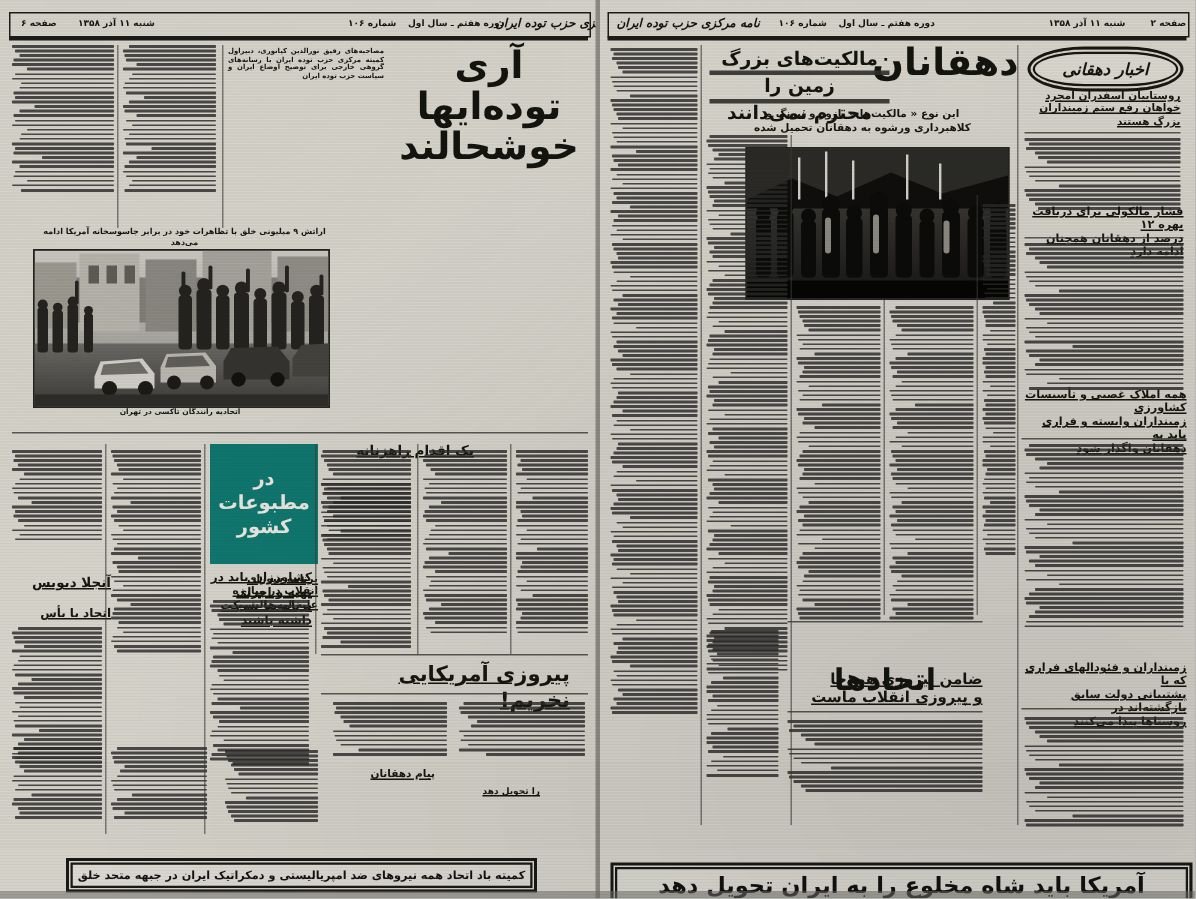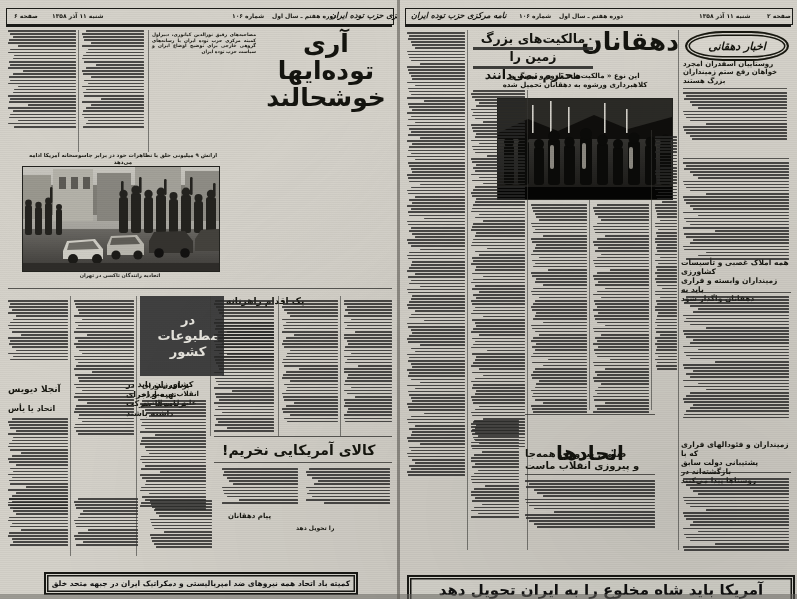--- a/index.html
+++ b/index.html
@@ -43,41 +43,41 @@
   .nameplate{
     position:absolute;direction:rtl;font-size:7px;color:#15150f;
     white-space:nowrap;font-weight:bold;
   }
   .logo-script{
     position:absolute;direction:rtl;font-style:italic;font-weight:bold;
     color:#14140f;font-family:"DejaVu Serif","Liberation Serif",serif;
     white-space:nowrap;
   }
   .boxed{position:absolute;border:1.5px solid #1c1c18;}
-  .revbox{position:absolute;background:#404040;color:#e8e6df;display:flex;
-    align-items:center;justify-content:center;direction:rtl;font-weight:bold;text-align:center;padding-left:12px;}
+  .revbox{position:absolute;background:#0f766e;color:#e8e6df;display:flex;
+    align-items:center;justify-content:center;direction:rtl;font-weight:bold;text-align:center;}
   .photo{position:absolute;overflow:hidden;background:#3a3a36;border:1px solid #23231f;}
   .photo .scene{position:absolute;inset:0;}
   .cap{position:absolute;direction:rtl;text-align:center;font-size:5px;color:#1a1a16;font-weight:bold;}
   .ornate{
     position:absolute;border:2px solid #17170f;border-radius:40%/55%;
     display:flex;align-items:center;justify-content:center;
     box-shadow:0 0 0 1.5px #d5d2ca inset,0 0 0 3px #17170f inset;
     background:#d9d6ce;
   }
   .ornate span{direction:rtl;font-weight:bold;color:#15150e;
     font-family:"DejaVu Serif","Liberation Serif",serif;font-style:italic;}
   .banner{
     position:absolute;border:2px solid #181814;background:#d9d7cf;
     display:flex;align-items:center;justify-content:center;
     box-shadow:0 0 0 1px #d9d7cf inset,0 0 0 2.5px #181814 inset;
   }
   .banner span{direction:rtl;font-weight:bold;color:#111;text-align:center;}
   .subhead{position:absolute;direction:rtl;text-align:center;font-weight:bold;color:#16160f;line-height:1.25;}
-  .smallhead{position:absolute;direction:rtl;text-align:left;font-weight:bold;color:#16160f;line-height:1.2;}
+  .smallhead{position:absolute;direction:rtl;text-align:right;font-weight:bold;color:#16160f;line-height:1.2;text-decoration:underline;}
 </style>
 </head>
 <body>
 
 <div id="page">
 
   <div class="sheet left">
 
     <div class="boxed" style="left:6px;top:8px;width:386px;height:15px;border-width:1px;"></div>
     <div class="nameplate" style="left:14px;top:12px;font-size:6px;">صفحه ۶</div>
@@ -255,21 +255,21 @@
     <div class="smallhead" style="left:226px;top:296px;width:90px;font-size:9px;">یک اقدام راهزنانه</div>
 
     <div class="smallhead" style="left:142px;top:382px;width:70px;font-size:7px;">برنامه شورای انقلاب در مبارزه علیه امپریالیسم</div>
 
     <div class="smallhead" style="left:8px;top:384px;width:66px;font-size:9px;">آنجلا دیویس</div>
 
     <div class="smallhead" style="left:126px;top:380px;width:82px;font-size:8px;">کشاورزان باید در تهیه و اجرای برنامه‌ها شرکت داشته باشند</div>
 
     <div class="smallhead" style="left:8px;top:404px;width:66px;font-size:8px;">اتحاد یا یأس</div>
 
-    <div class="smallhead" style="left:222px;top:442px;width:158px;font-size:14px;">کالای آمریکایی نخریم!</div>
+    <div class="smallhead" style="left:222px;top:442px;width:158px;font-size:14px;">پیروزی آمریکایی نخریم!</div>
 
     <div class="smallhead" style="left:228px;top:512px;width:62px;font-size:7px;">پیام دهقانان</div>
 
     <div class="smallhead" style="left:296px;top:524px;width:64px;font-size:6px;">را تحویل دهد</div>
 
     <div class="col lines" style="left:8px;top:300px;width:60px;">
       <div class="ln s1"></div>
         <div class="ln s3"></div>
         <div class="ln s5"></div>
         <div class="ln s2"></div>
@@ -738,20 +738,22 @@
 
         <g fill="#b9b5ab" opacity=".75">
           <rect x="52" y="46" width="4" height="24" rx="2"></rect>
           <rect x="84" y="44" width="4" height="26" rx="2"></rect>
           <rect x="131" y="48" width="4" height="22" rx="2"></rect>
         </g>
         <rect y="88" width="174" height="12" fill="#050504"></rect>
       </svg>
     </div>
 
+    <div class="smallhead" style="left:284px;top:136px;width:106px;font-size:7.5px;white-space:pre-line;">فشار مالکولی برای دریافت بهره ۱۲
+درصد از دهقانان همچنان ادامه دارد</div>
     <div class="hrule" style="left:284px;top:158px;width:106px;"></div>
 
     <div class="smallhead" style="left:282px;top:258px;width:110px;font-size:7.5px;white-space:pre-line;">همه املاک غصبی و تأسیسات کشاورزی
 زمینداران وابسته و فراری باید به
 دهقانان واگذار شود</div>
     <div class="hrule" style="left:282px;top:292px;width:110px;"></div>
 
     <div class="smallhead" style="left:282px;top:440px;width:110px;font-size:7.5px;white-space:pre-line;">زمینداران و فئودالهای فراری که با
 پشتیبانی دولت سابق بازگشته‌اند در
 روستاها پیدا می‌کنند</div>

